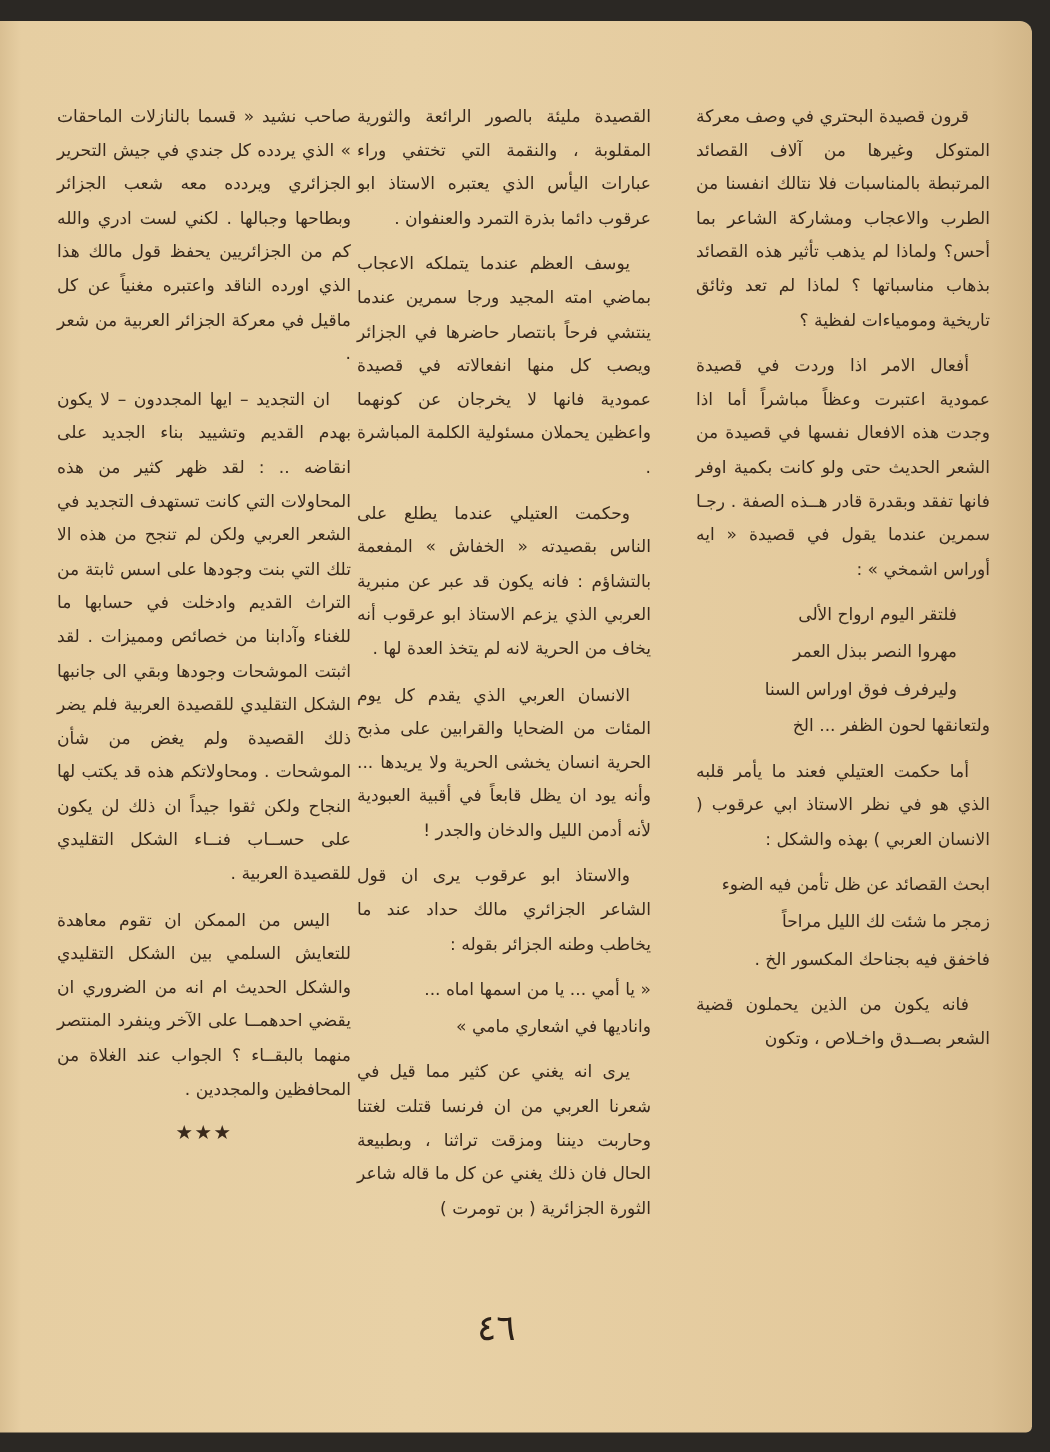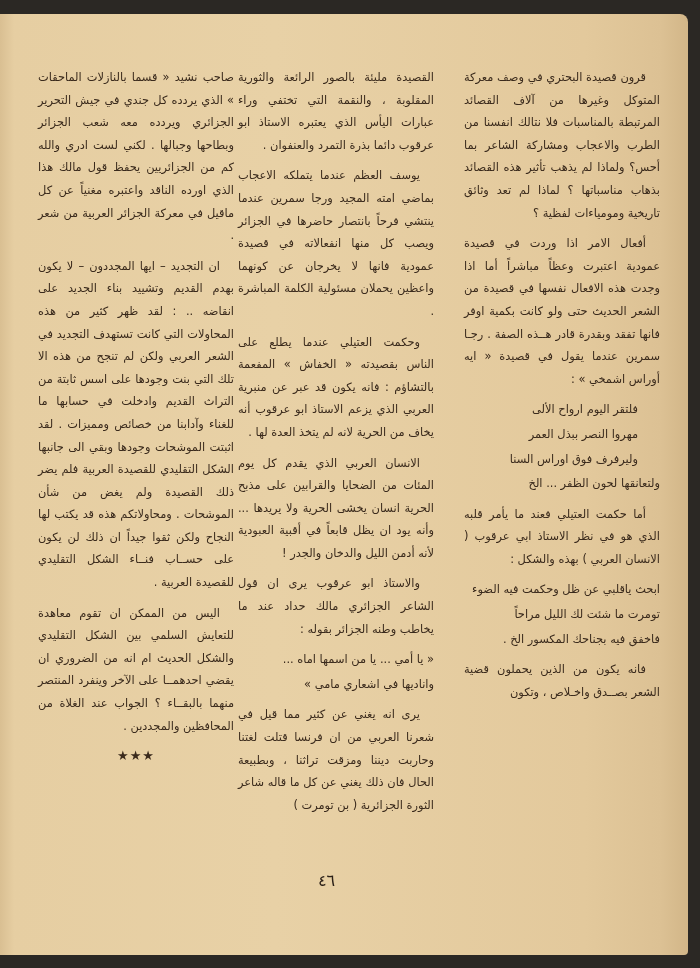--- a/index.html
+++ b/index.html
@@ -17,37 +17,37 @@
   }
   .col p { margin:0 0 8px 0; text-indent:14px; }
   .col p.verse { text-indent:0; padding-right:22px; margin-bottom:2px; }
   .col p.verse-wide { text-indent:0; padding-right:0; margin-bottom:2px; }
   .col-right { left:464px; }
   .col-mid { left:238px; }
   .col-left { left:14px;margin-left:24px; }
   .stars { text-align:center !important; text-align-last:center !important; text-indent:0 !important; font-size:13px; letter-spacing:1px; margin-top:8px !important; }
   .page-number {
     position:absolute; left:318px; top:857px; font-family:"DejaVu Sans", sans-serif;
-    font-size:16px; color:#2c2118; direction:rtl;
+    font-size:24px; color:#2c2118; direction:rtl;
   }
 </style>
 </head>
 <body>
 
 <div class="page">
   <div class="col col-right">
     <p>قرون قصيدة البحتري في وصف معركة المتوكل وغيرها من آلاف القصائد المرتبطة بالمناسبات فلا نتالك انفسنا من الطرب والاعجاب ومشاركة الشاعر بما أحس؟ ولماذا لم يذهب تأثير هذه القصائد بذهاب مناسباتها ؟ لماذا لم تعد وثائق تاريخية ومومياءات لفظية ؟</p>
     <p>أفعال الامر اذا وردت في قصيدة عمودية اعتبرت وعظاً مباشراً أما اذا وجدت هذه الافعال نفسها في قصيدة من الشعر الحديث حتى ولو كانت بكمية اوفر فانها تفقد وبقدرة قادر هــذه الصفة . رجـا سمرين عندما يقول في قصيدة « ايه أوراس اشمخي » :</p>
     <p class="verse">فلتقر اليوم ارواح الألى</p>
     <p class="verse">مهروا النصر ببذل العمر</p>
     <p class="verse">وليرفرف فوق اوراس السنا</p>
     <p class="verse-wide" style="margin-bottom:8px">ولتعانقها لحون الظفر ... الخ</p>
     <p>أما حكمت العتيلي فعند ما يأمر قلبه الذي هو في نظر الاستاذ ابي عرقوب ( الانسان العربي ) بهذه والشكل :</p>
-    <p class="verse-wide">ابحث ياقلبي عن ظل وحكمت فيه الضوء</p>
-    <p class="verse-wide">تومرت ما شئت لك الليل مراحاً</p>
+    <p class="verse-wide">ابحث القصائد عن ظل تأمن فيه الضوء</p>
+    <p class="verse-wide">زمجر ما شئت لك الليل مراحاً</p>
     <p class="verse-wide" style="margin-bottom:8px">فاخفق فيه بجناحك المكسور الخ .</p>
     <p>فانه يكون من الذين يحملون قضية الشعر بصــدق واخـلاص ، وتكون</p>
   </div>
 
   <div class="col col-mid">
     <p style="text-indent:0">القصيدة مليئة بالصور الرائعة والثورية المقلوبة ، والنقمة التي تختفي وراء عبارات اليأس الذي يعتبره الاستاذ ابو عرقوب دائما بذرة التمرد والعنفوان .</p>
     <p>يوسف العظم عندما يتملكه الاعجاب بماضي امته المجيد ورجا سمرين عندما ينتشي فرحاً بانتصار حاضرها في الجزائر ويصب كل منها انفعالاته في قصيدة عمودية فانها لا يخرجان عن كونهما واعظين يحملان مسئولية الكلمة المباشرة .</p>
     <p>وحكمت العتيلي عندما يطلع على الناس بقصيدته « الخفاش » المفعمة بالتشاؤم : فانه يكون قد عبر عن منبرية العربي الذي يزعم الاستاذ ابو عرقوب أنه يخاف من الحرية لانه لم يتخذ العدة لها .</p>
     <p>الانسان العربي الذي يقدم كل يوم المئات من الضحايا والقرابين على مذبح الحرية انسان يخشى الحرية ولا يريدها ... وأنه يود ان يظل قابعاً في أقبية العبودية لأنه أدمن الليل والدخان والجدر !</p>
     <p>والاستاذ ابو عرقوب يرى ان قول الشاعر الجزائري مالك حداد عند ما يخاطب وطنه الجزائر بقوله :</p>

